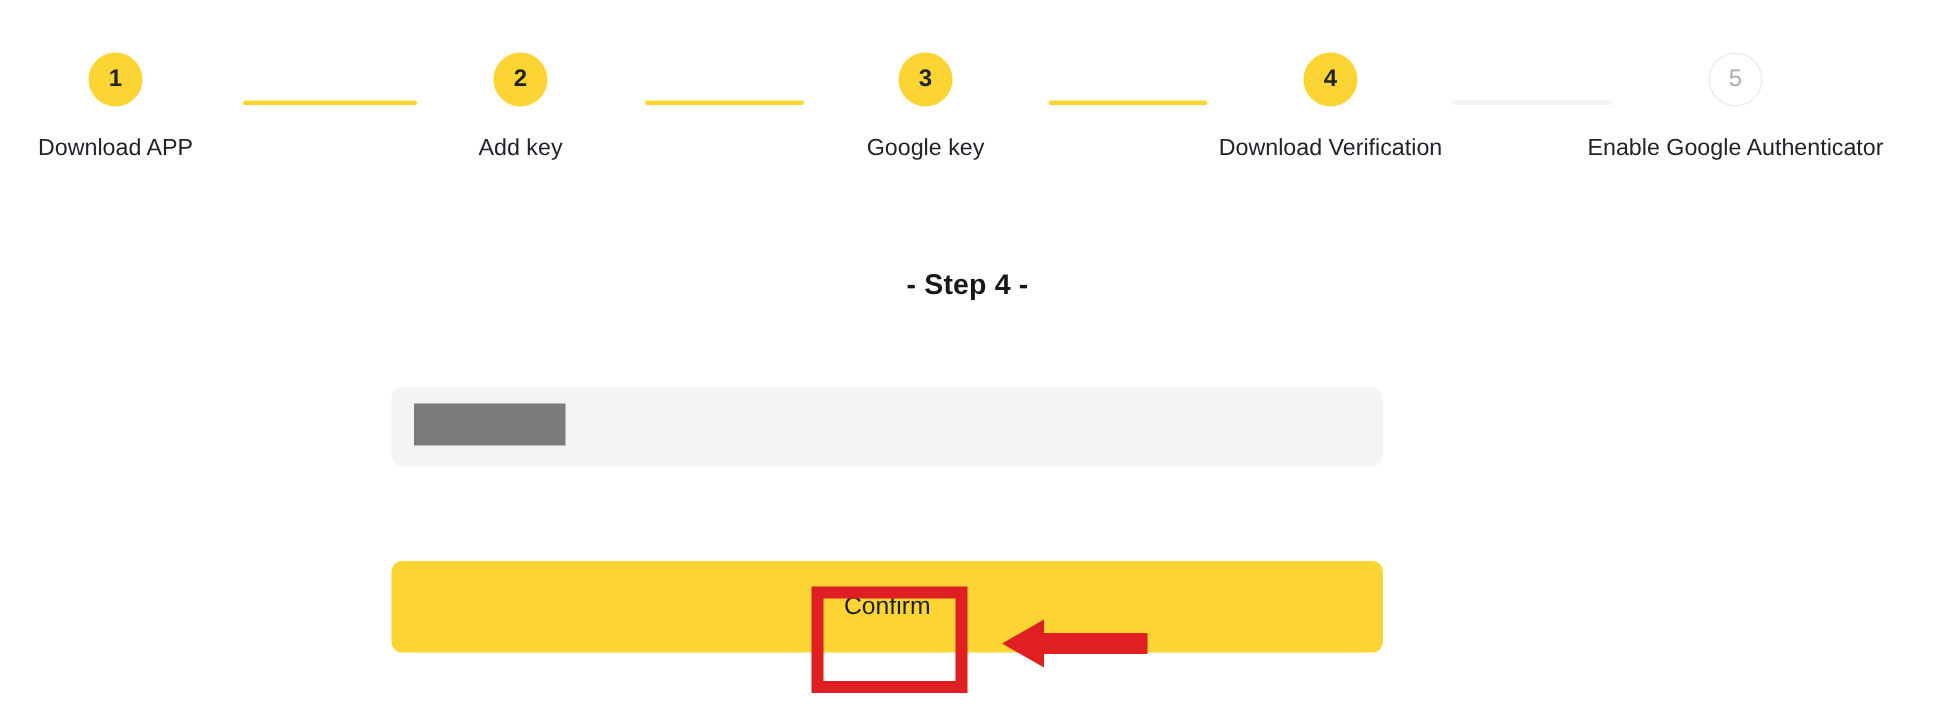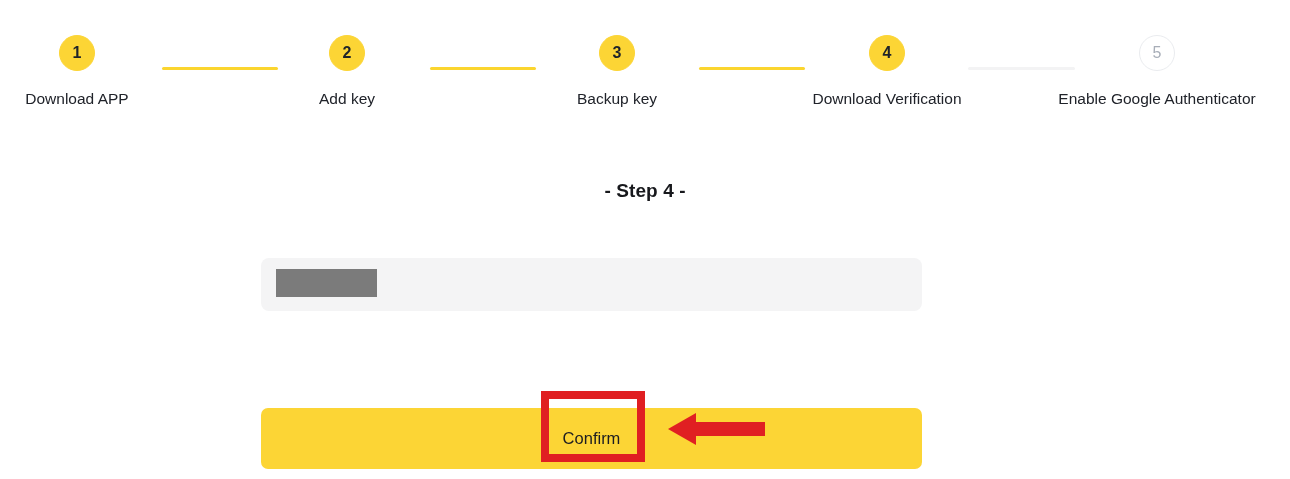--- a/index.html
+++ b/index.html
@@ -112,21 +112,21 @@
     top: 11px;
     width: 101px;
     height: 28px;
     background: #7b7b7b;
   }
 
   
   .confirm-button {
     position: absolute;
     left: 261px;
-    top: 408px;
+    top: 374px;
     width: 661px;
     height: 61px;
     background: #fcd535;
     border: none;
     border-radius: 7px;
     cursor: pointer;
     padding: 0;
   }
   .confirm-label {
     position: absolute;
@@ -183,21 +183,21 @@
     <div class="step-bubble active">
       <span>2</span>
     </div>
     <div class="step-label">Add key</div>
   </div>
 
   <div class="step" style="left:617px;">
     <div class="step-bubble active">
       <span>3</span>
     </div>
-    <div class="step-label">Backup key</div>
+    <div class="step-label">Google key</div>
   </div>
 
   <div class="step" style="left:887px;">
     <div class="step-bubble active">
       <span>4</span>
     </div>
     <div class="step-label">Download Verification</div>
   </div>
 
   <div class="step" style="left:1157px;">

